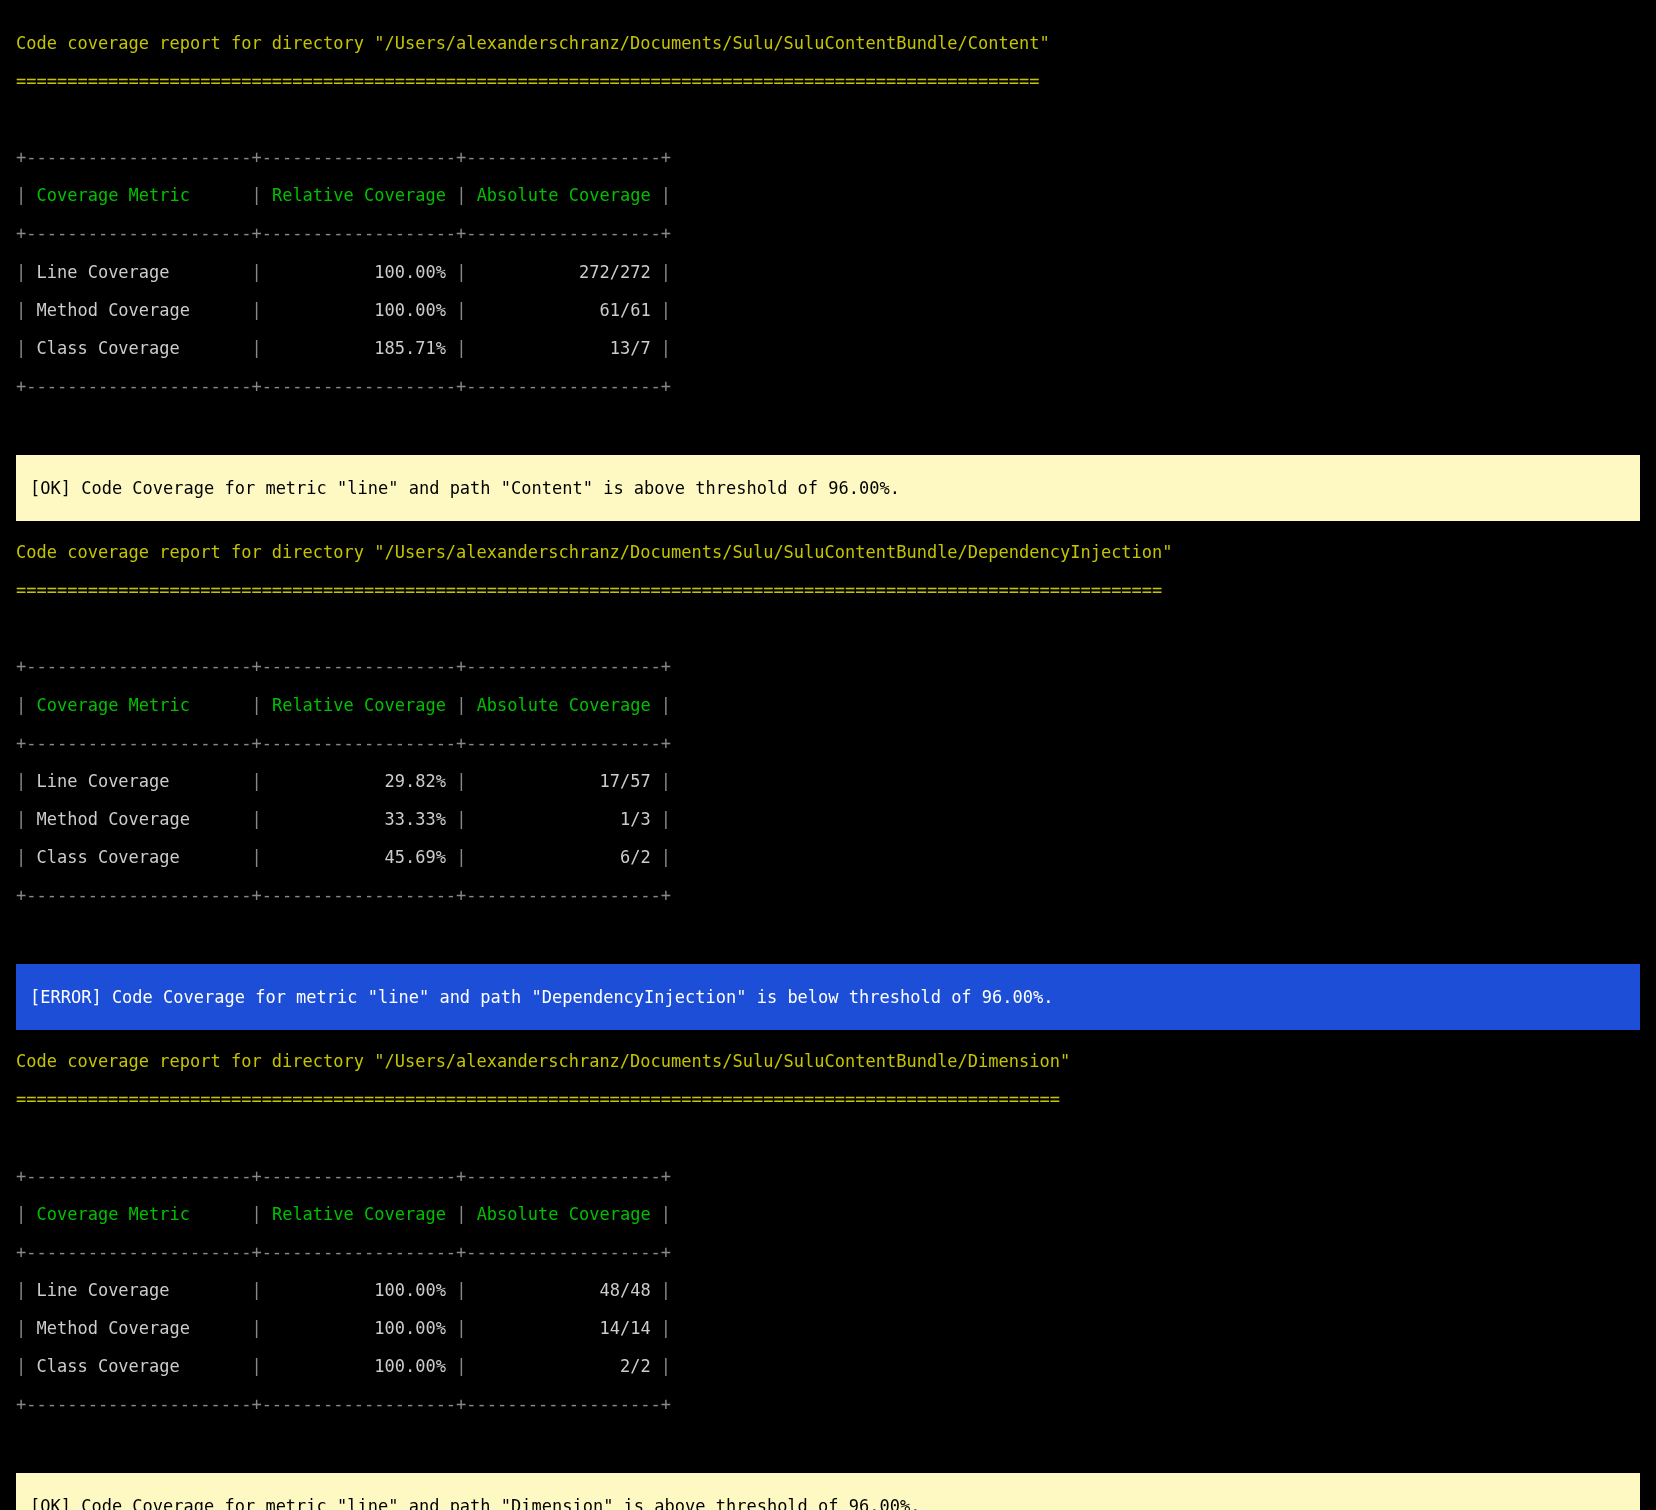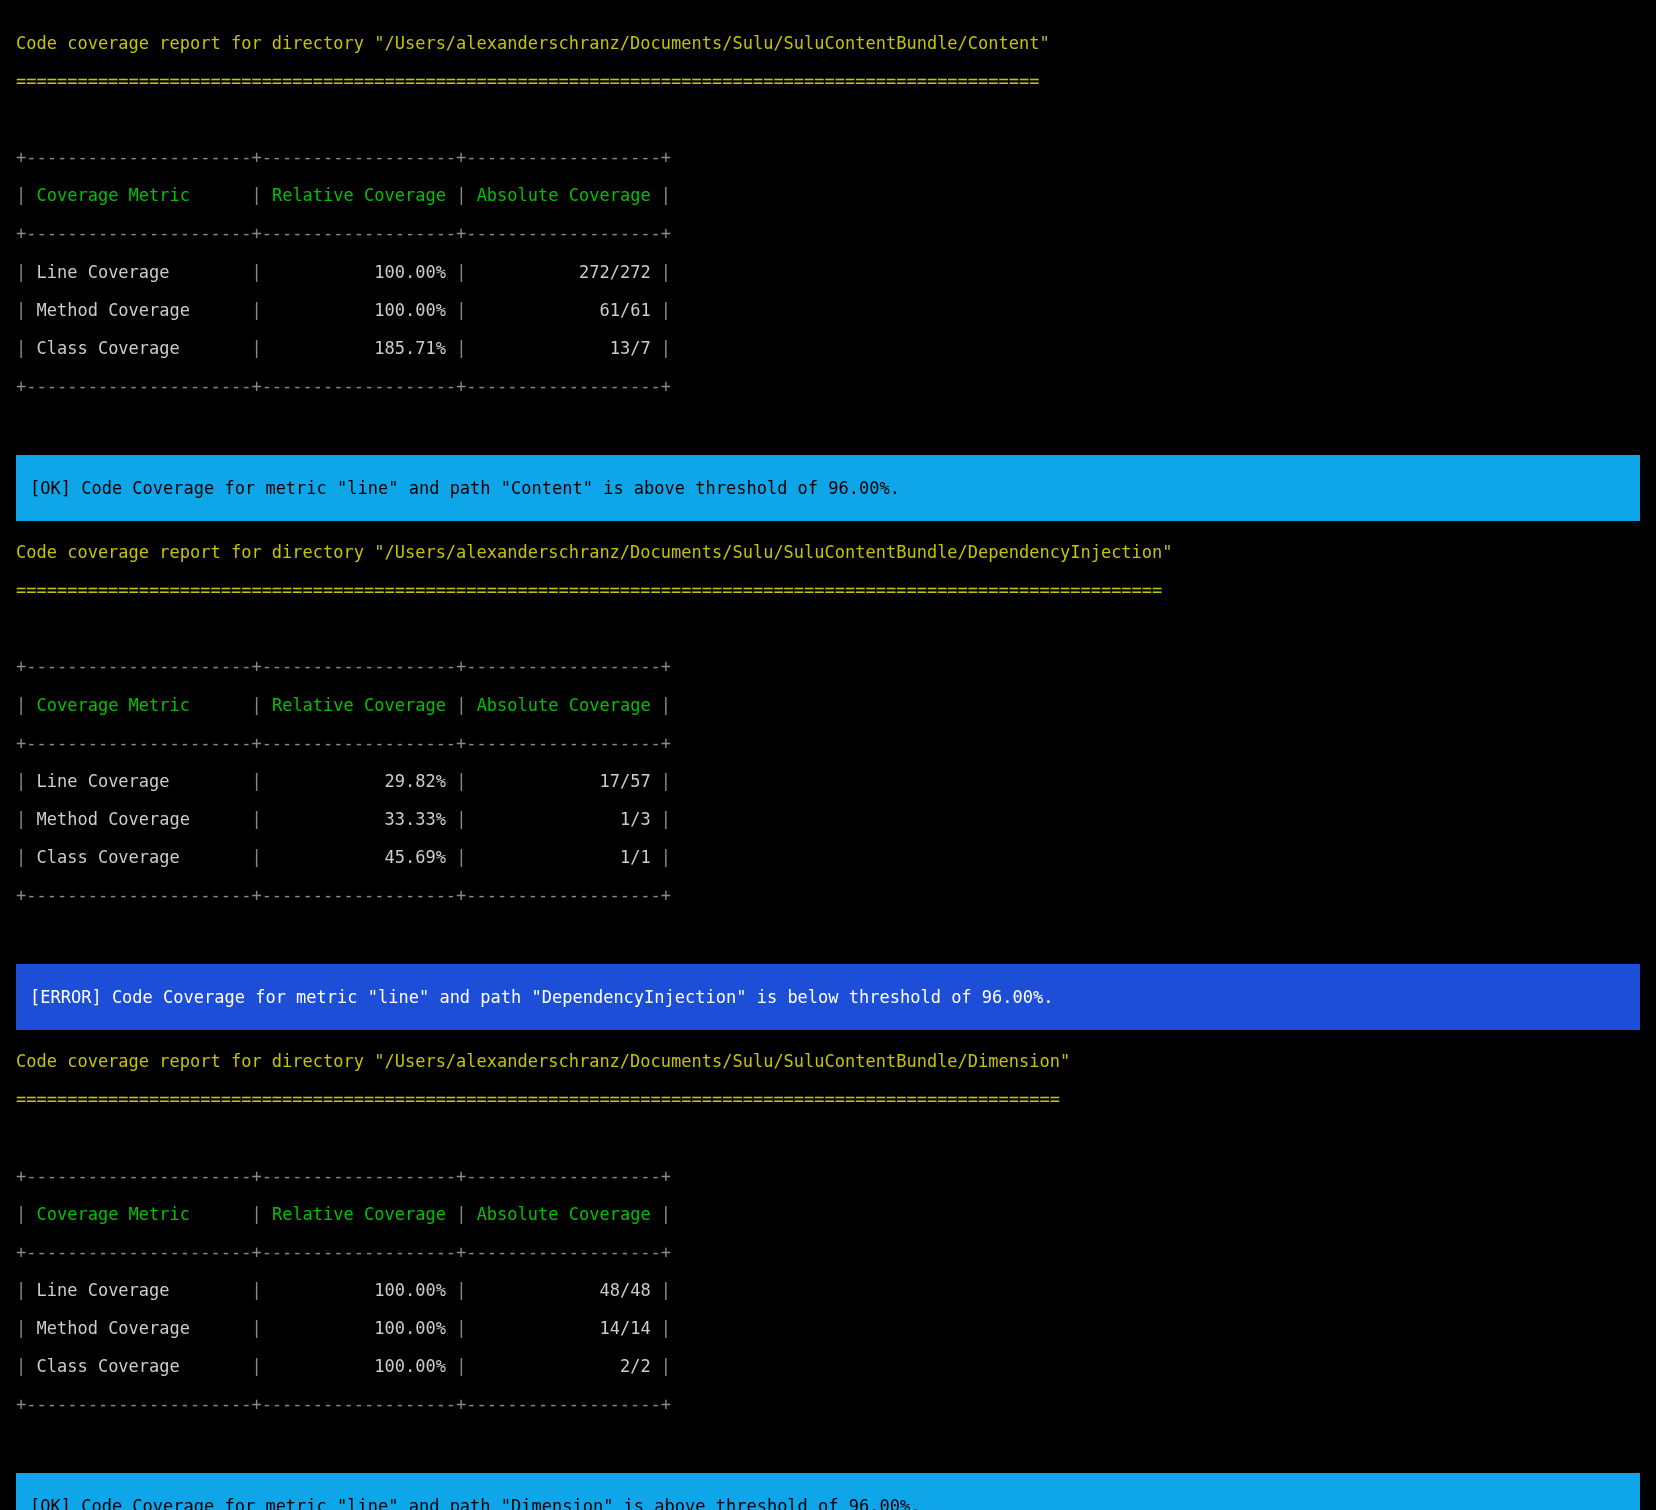--- a/index.html
+++ b/index.html
@@ -35,21 +35,21 @@
       text-align: center;
     }
     .status-box {
       padding: 22px 14px;
       margin-top: 20px;
       margin-bottom: 18px;
       color: #000;
       width: 100%;
     }
     .status-ok {
-      background: #0ea5e9;
+      background: #fef9c3;
     }
     .status-error {
       background: #1d4ed8;
       color: #fff;
     }
     pre {
       white-space: pre;
       font-family: inherit;
       margin-top: 16px;
     }
@@ -74,21 +74,21 @@
     </div>
     <div class="section">
       <pre class="header-line">Code coverage report for directory "/Users/alexanderschranz/Documents/Sulu/SuluContentBundle/DependencyInjection"</pre>
       <pre class="divider-line">================================================================================================================</pre>
       <pre> </pre>
       <pre class="table-border">+----------------------+-------------------+-------------------+</pre>
       <pre><span class="table-border">| </span><span class="table-header">Coverage Metric      </span><span class="table-border">| </span><span class="table-header">Relative Coverage </span><span class="table-border">| </span><span class="table-header">Absolute Coverage </span><span class="table-border">|</span></pre>
       <pre class="table-border">+----------------------+-------------------+-------------------+</pre>
       <pre><span class="table-border">| </span><span class="table-row">Line Coverage        </span><span class="table-border">|</span><span class="table-row">            29.82% </span><span class="table-border">|</span><span class="table-row">             17/57 </span><span class="table-border">|</span></pre>
       <pre><span class="table-border">| </span><span class="table-row">Method Coverage      </span><span class="table-border">|</span><span class="table-row">            33.33% </span><span class="table-border">|</span><span class="table-row">               1/3 </span><span class="table-border">|</span></pre>
-      <pre><span class="table-border">| </span><span class="table-row">Class Coverage       </span><span class="table-border">|</span><span class="table-row">            45.69% </span><span class="table-border">|</span><span class="table-row">               1/1 </span><span class="table-border">|</span></pre>
+      <pre><span class="table-border">| </span><span class="table-row">Class Coverage       </span><span class="table-border">|</span><span class="table-row">            45.69% </span><span class="table-border">|</span><span class="table-row">               6/2 </span><span class="table-border">|</span></pre>
       <pre class="table-border">+----------------------+-------------------+-------------------+</pre>
       <pre> </pre>
       <div class="status-box status-error"><span>[ERROR] Code Coverage for metric "line" and path "DependencyInjection" is below threshold of 96.00%.</span></div>
     </div>
     <div class="section">
       <pre class="header-line">Code coverage report for directory "/Users/alexanderschranz/Documents/Sulu/SuluContentBundle/Dimension"</pre>
       <pre class="divider-line">======================================================================================================</pre>
       <pre> </pre>
       <pre class="table-border">+----------------------+-------------------+-------------------+</pre>
       <pre><span class="table-border">| </span><span class="table-header">Coverage Metric      </span><span class="table-border">| </span><span class="table-header">Relative Coverage </span><span class="table-border">| </span><span class="table-header">Absolute Coverage </span><span class="table-border">|</span></pre>

